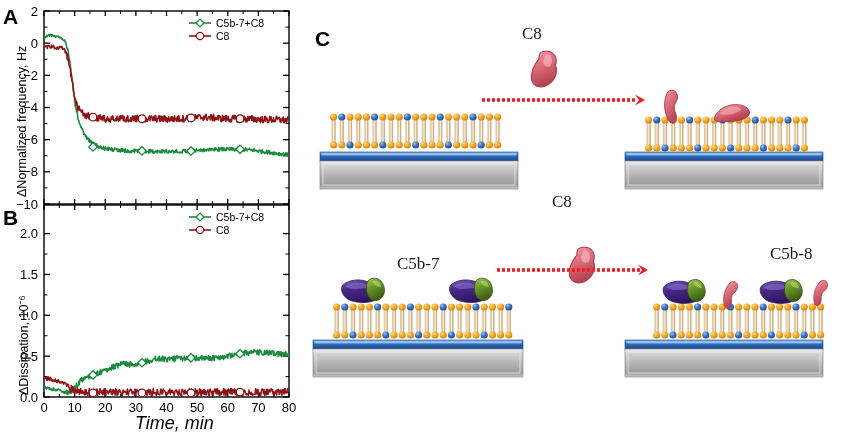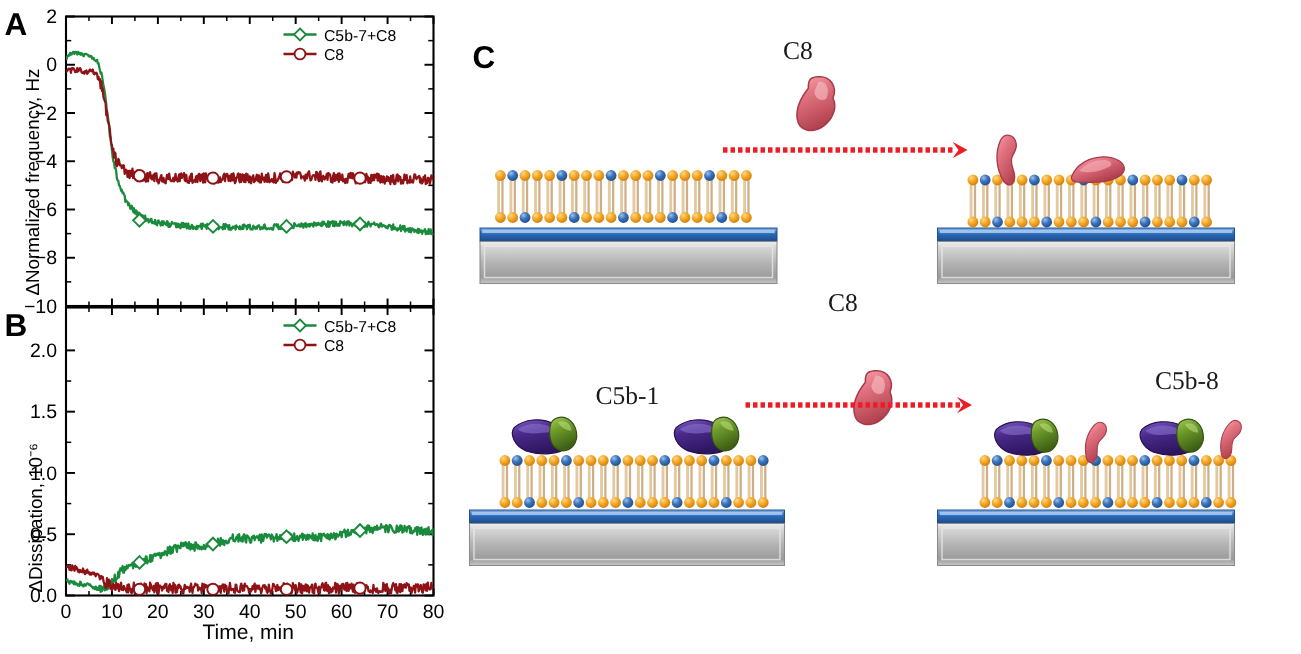--- a/index.html
+++ b/index.html
@@ -37,21 +37,21 @@
     font-size: 12.5px;
     color: #000;
     white-space: nowrap;
   }
   .rot {
     transform-origin: 0 0;
     transform: rotate(-90deg);
   }
   #ylabel-a { left: 15px; top: 197px; }
   #ylabel-b { left: 15px; top: 395px; }
-  #xlabel   { left: 135px; top: 413px; font-size: 14px; }
+  #xlabel   { left: 135px; top: 413px; font-size: 18px; font-style: italic; }
 
   .plot-svg { position: absolute; left: 0; top: 0; }
 
   .schem-label {
     position: absolute;
     font-family: "Liberation Serif", serif;
     font-size: 17px;
     color: #1a1a1a;
     white-space: nowrap;
   }
@@ -256,21 +256,21 @@
         <line x1="189" y1="230" x2="211" y2="230" stroke="#8e1216" stroke-width="1.6"></line>
         <circle cx="200" cy="230" r="3.6" fill="#ffffff" stroke="#8e1216" stroke-width="1.2"></circle>
         <text x="216" y="234" font-size="10.5" font-family="&quot;Liberation Sans&quot;, sans-serif" fill="#000">C8</text>
       </g>
     </svg>
 
   <div class="panel-letter" id="panel-c-letter">C</div>
 
   <div class="schem-label" id="lbl-c8-top">C8</div>
   <div class="schem-label" id="lbl-c8-mid">C8</div>
-  <div class="schem-label" id="lbl-c5b7">C5b-1</div>
+  <div class="schem-label" id="lbl-c5b7">C5b-7</div>
   <div class="schem-label" id="lbl-c5b8">C5b-8</div>
 
   <svg class="plot-svg" id="schematic" width="867" height="436">
       <defs>
         <radialGradient id="gOrange" cx="0.35" cy="0.3" r="0.8">
           <stop offset="0" stop-color="#ffd98a"></stop>
           <stop offset="0.45" stop-color="#f5a826"></stop>
           <stop offset="1" stop-color="#c9790b"></stop>
         </radialGradient>
         <radialGradient id="gBlue" cx="0.35" cy="0.3" r="0.8">

